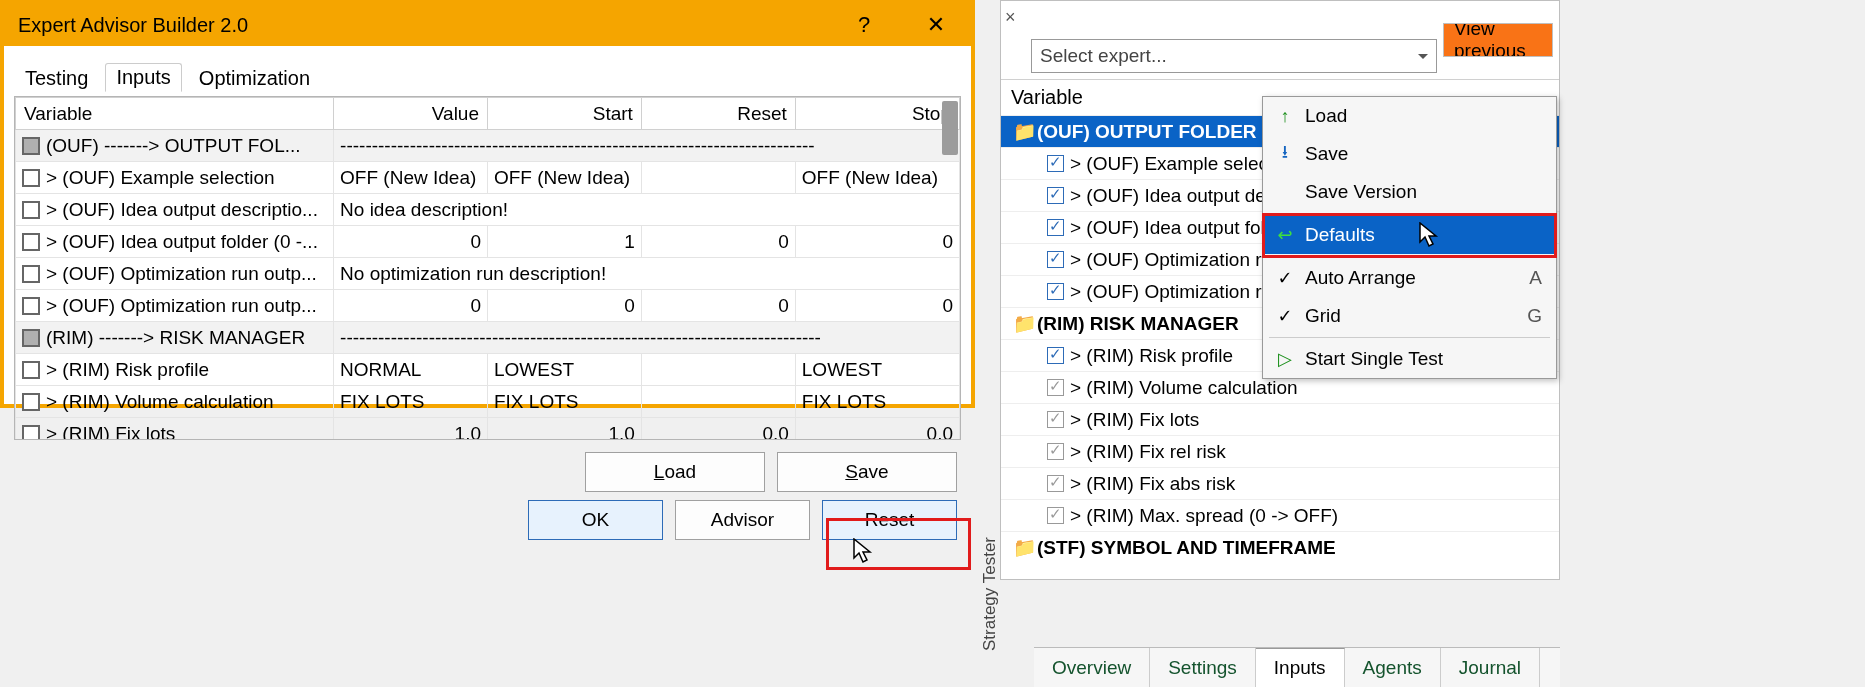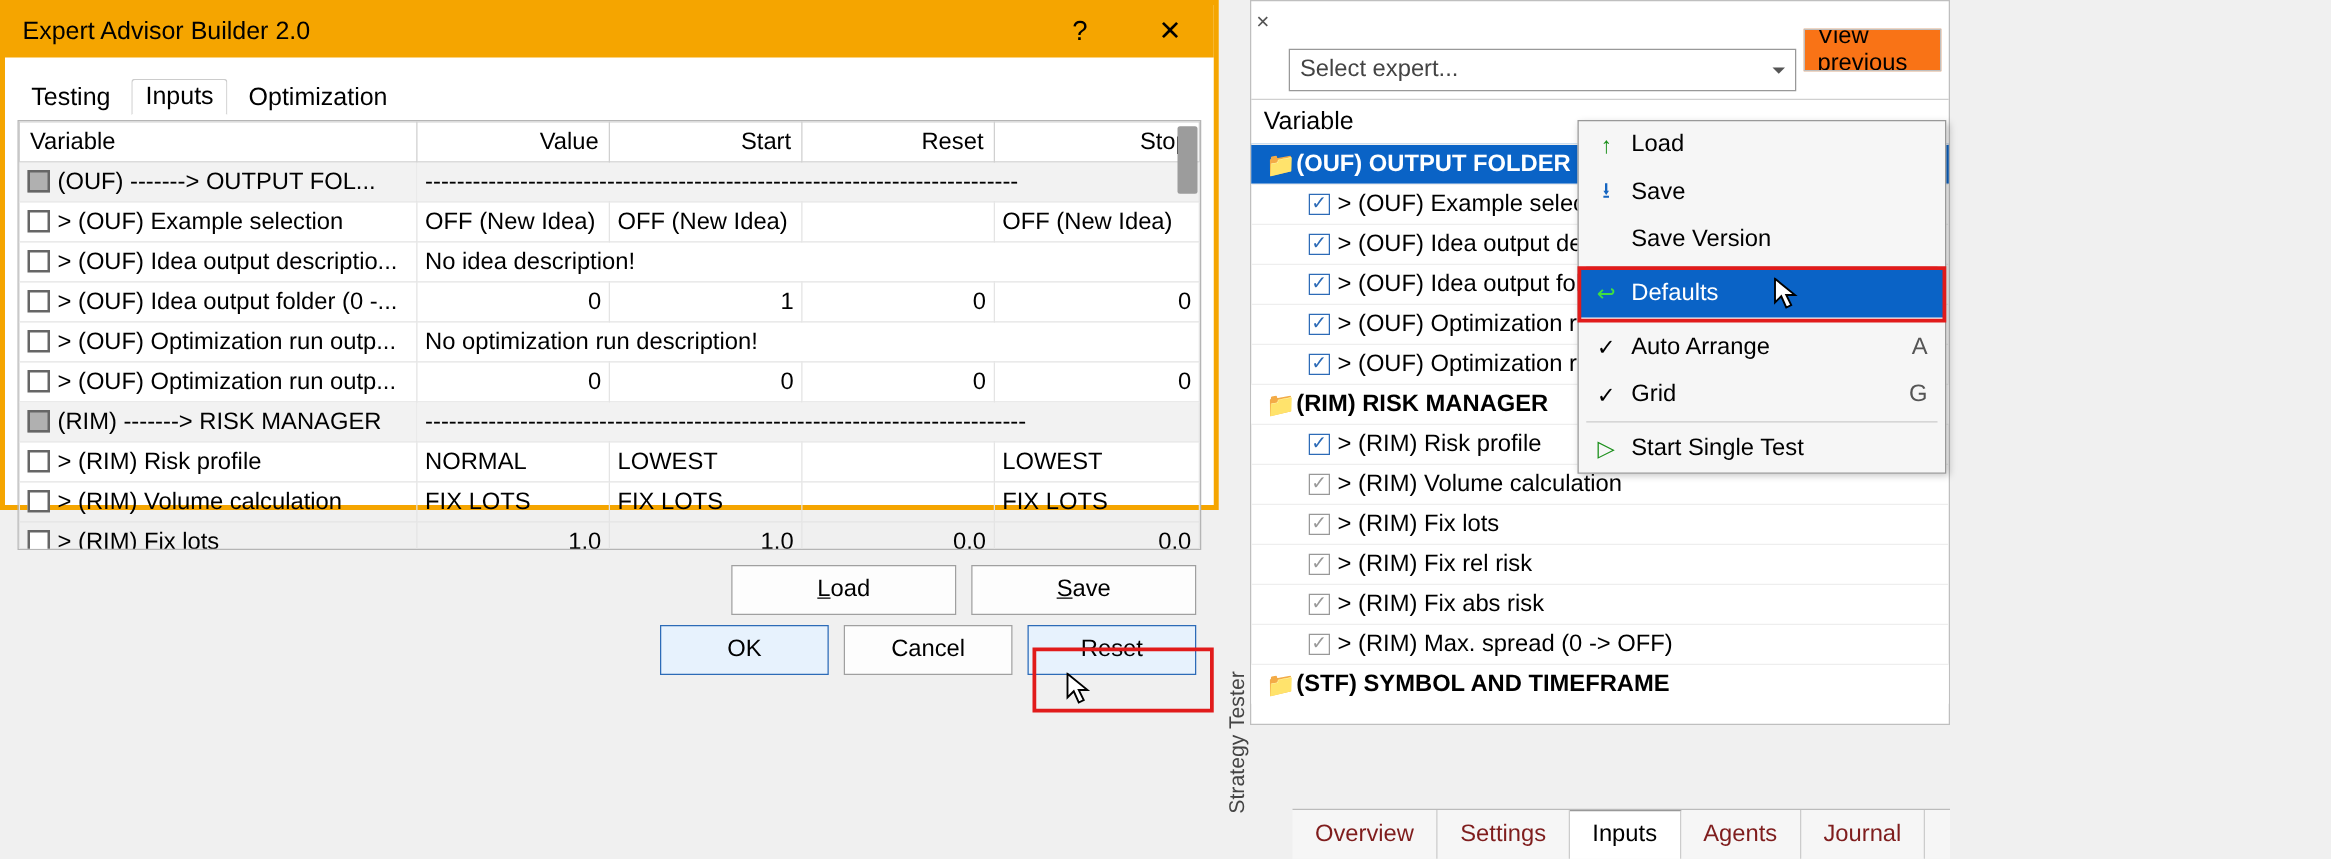--- a/index.html
+++ b/index.html
@@ -53,21 +53,21 @@
   .rp-row.group { background:#fff; font-weight:700; }
   .rp-row.group.sel { background:#0a63c6; color:#fff; }
   .folder-icon { width:18px; display:inline-block; }
   .chk2 { display:inline-block; width:17px; height:17px; border:1px solid #2d6bb7; background:#fff; position:relative; }
   .chk2.checked::after { content:"✓"; position:absolute; left:1px; top:-3px; font-size:15px; color:#2d6bb7; }
   .chk2.grey { border-color:#999; }
   .chk2.grey.checked::after { color:#999; }
   .rp-row.child { padding-left:46px; }
   .vlabel { position:absolute; left:1000px; bottom:36px; transform:rotate(-90deg); transform-origin:left bottom; font-size:17px; color:#444; }
   .rp-bottom-tabs { position:absolute; left:1034px; bottom:0; width:526px; height:40px; display:flex; align-items:center; border-top:1px solid #bbb; background:#f6f6f6; }
-  .rp-btab { padding:0 18px; height:100%; display:flex; align-items:center; font-size:19px; color:#7f1d1d; border-right:1px solid #ccc; }
+  .rp-btab { padding:0 18px; height:100%; display:flex; align-items:center; font-size:19px; color:#14532d; border-right:1px solid #ccc; }
   .rp-btab.active { background:#fff; color:#000; border-top:1px solid #999; }
 
   
   .ctx { position:absolute; left:1262px; top:96px; width:295px; background:#f6f6f6; border:1px solid #999; box-shadow:2px 2px 6px rgba(0,0,0,.25); font-size:19px; }
   .ctx-item { display:flex; align-items:center; height:38px; padding:0 14px 0 12px; gap:10px; }
   .ctx-item .ic { width:20px; display:inline-flex; align-items:center; justify-content:center; font-size:18px; }
   .ctx-item.sel { background:#0a63c6; color:#fff; }
   .ctx-sep { height:1px; background:#ccc; margin:2px 6px; }
   .ctx-kbd { margin-left:auto; color:#555; }
 
@@ -175,21 +175,21 @@
   <div class="btn-row1">
     <div class="btn">
         <span><u>L</u><span>oad</span></span>
       </div>
     <div class="btn">
         <span><u>S</u><span>ave</span></span>
       </div>
   </div>
   <div class="btn-row2">
     <div class="btn small accent">OK</div>
-    <div class="btn small">Cancel</div>
+    <div class="btn small">Advisor</div>
     <div class="btn small accent" style="position:relative;">
       <span>Reset</span>
     </div>
   </div>
 </div>
 <div class="red-frame" style="left:826px; top:518px; width:145px; height:52px;"></div>
 <div class="cursor" style="left:852px; top:538px;">
   <svg viewBox="0 0 20 28">
       <path d="M1 1 L1 20 L6 15 L10 24 L14 22 L10 14 L17 14 Z" fill="#fff" stroke="#000" stroke-width="1.5"></path>
     </svg>

